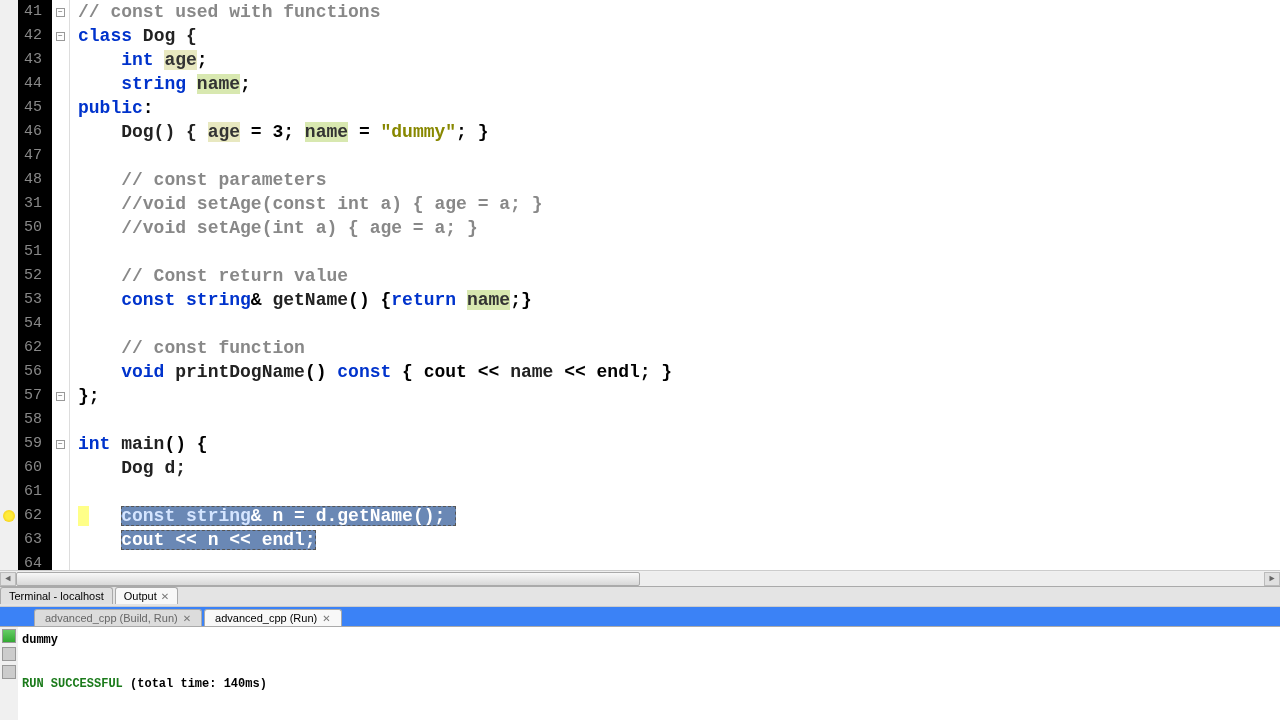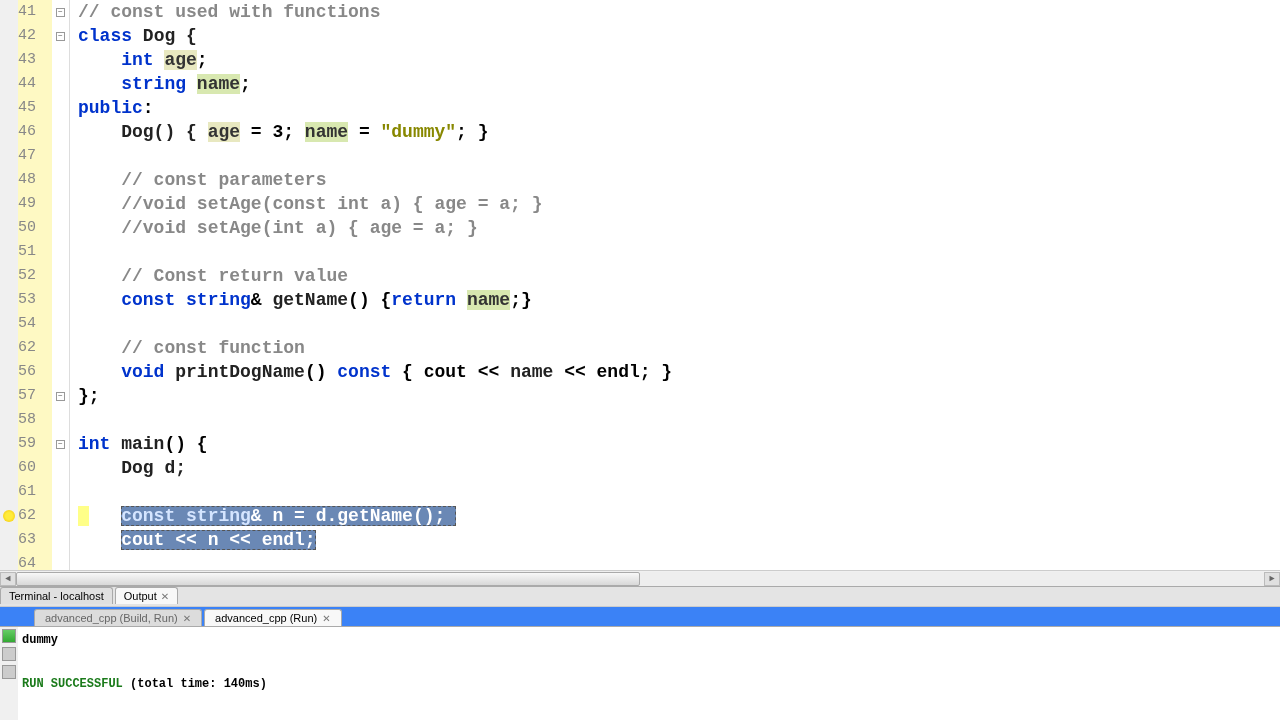--- a/index.html
+++ b/index.html
@@ -1,19 +1,19 @@
 <!DOCTYPE html>
 <html><head>
 <meta charset="utf-8">
 <style>
 * { margin: 0; padding: 0; box-sizing: border-box; }
 body { font-family: "Courier New", monospace; font-size: 16px; background: #fff; overflow: hidden; width: 1280px; height: 720px; }
 
 .editor-area { width: 1280px; height: 570px; display: flex; background: #fff; }
-.gutter { width: 34px; background: #fef9c3; text-align: left; color: #888; font-family: "Courier New", monospace; font-size: 15px; line-height: 24px; padding-right: 4px; }
+.gutter { width: 34px; background: #000000; text-align: center; color: #888; font-family: "Courier New", monospace; font-size: 15px; line-height: 24px; padding-right: 4px; }
 .gutter .ln { height: 24px; }
 .fold-col { width: 18px; background: #fff; border-right: 1px solid #ddd; font-size: 10px; color: #888; line-height: 24px; }
 .fold-col .fm { height: 24px; display: flex; align-items: center; justify-content: center; }
 .fold-col .box { width: 9px; height: 9px; border: 1px solid #999; display: flex; align-items: center; justify-content: center; font-size: 8px; line-height: 1; color: #666; background: #fff; }
 .icon-col { width: 18px; background: #f0f0f0; line-height: 24px; }
 .icon-col .ic { height: 24px; display: flex; align-items: center; justify-content: center; }
 .bulb { width: 12px; height: 12px; background: radial-gradient(circle, #ffeb3b 40%, #f0c000 100%); border-radius: 50%; }
 
 .code { flex: 1; font-family: "Courier New", monospace; font-size: 18px; line-height: 24px; white-space: pre; font-weight: bold; }
 .code .row { height: 24px; padding-left: 8px; }
@@ -85,21 +85,21 @@
     </div>
   <div class="gutter" id="gutter">
       <div class="ln">41</div>
       <div class="ln">42</div>
       <div class="ln">43</div>
       <div class="ln">44</div>
       <div class="ln">45</div>
       <div class="ln">46</div>
       <div class="ln">47</div>
       <div class="ln">48</div>
-      <div class="ln">49</div>
+      <div class="ln">31</div>
       <div class="ln">50</div>
       <div class="ln">51</div>
       <div class="ln">52</div>
       <div class="ln">53</div>
       <div class="ln">54</div>
       <div class="ln">62</div>
       <div class="ln">56</div>
       <div class="ln">57</div>
       <div class="ln">58</div>
       <div class="ln">59</div>

